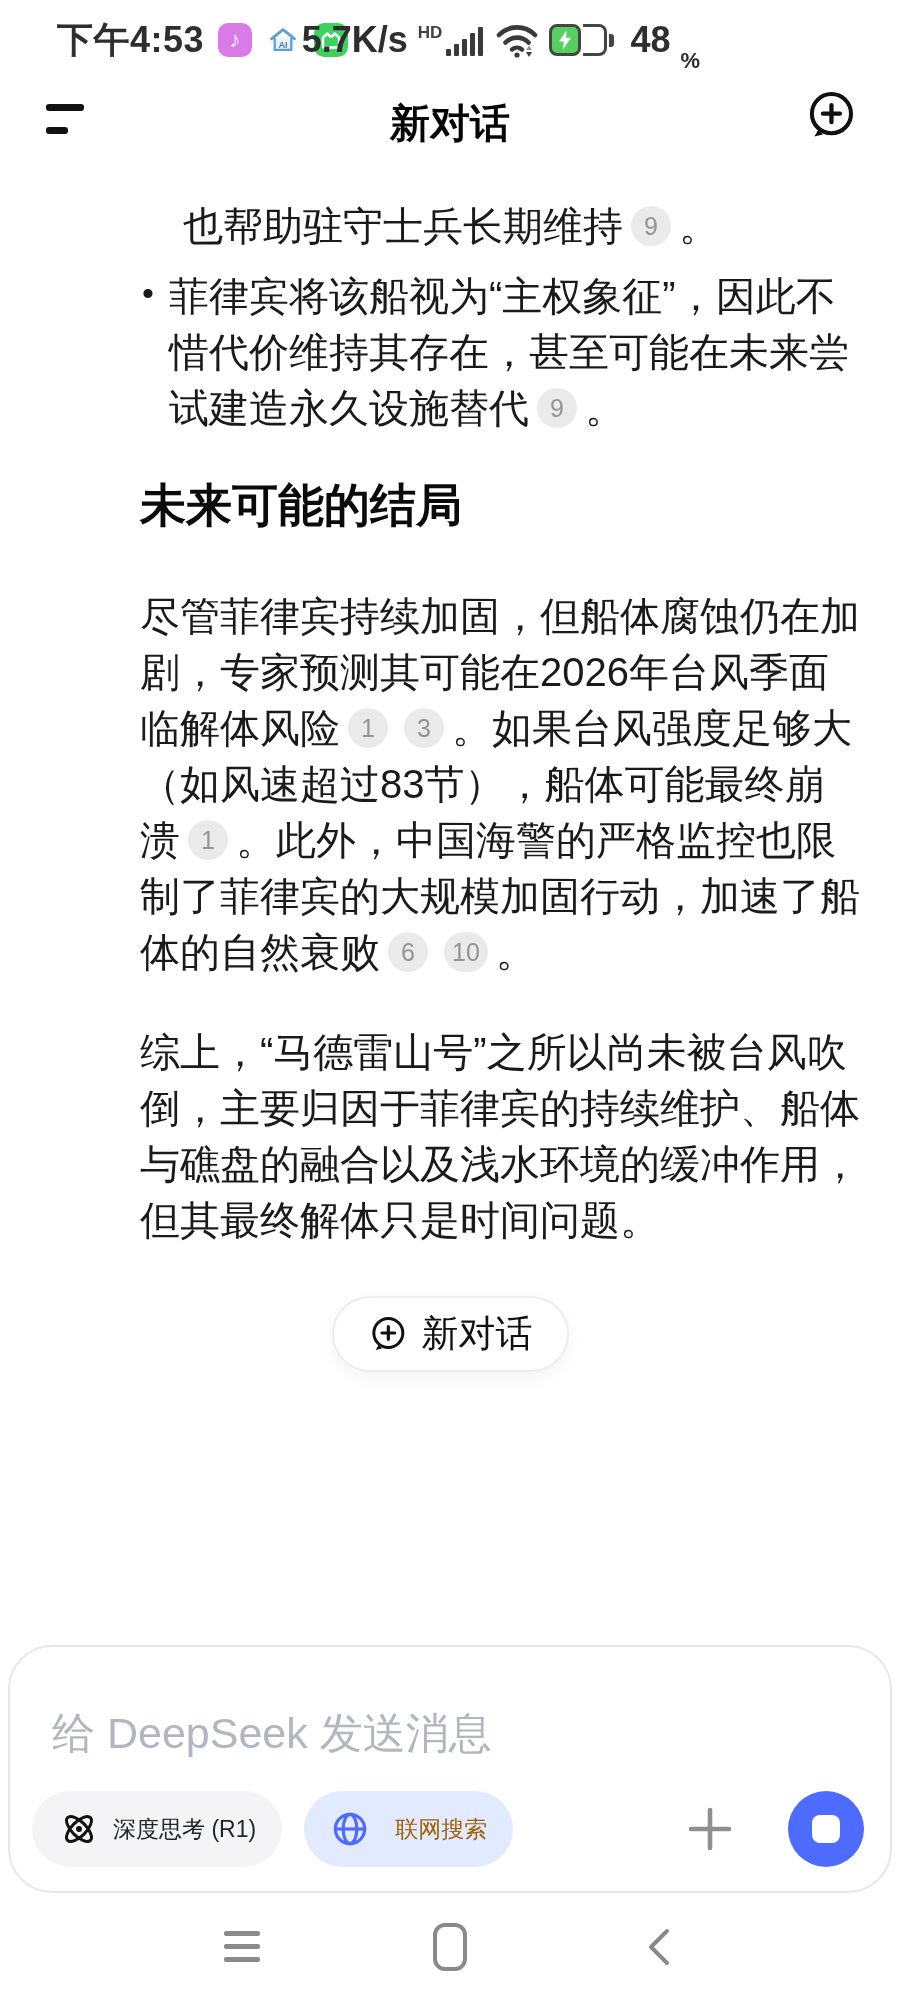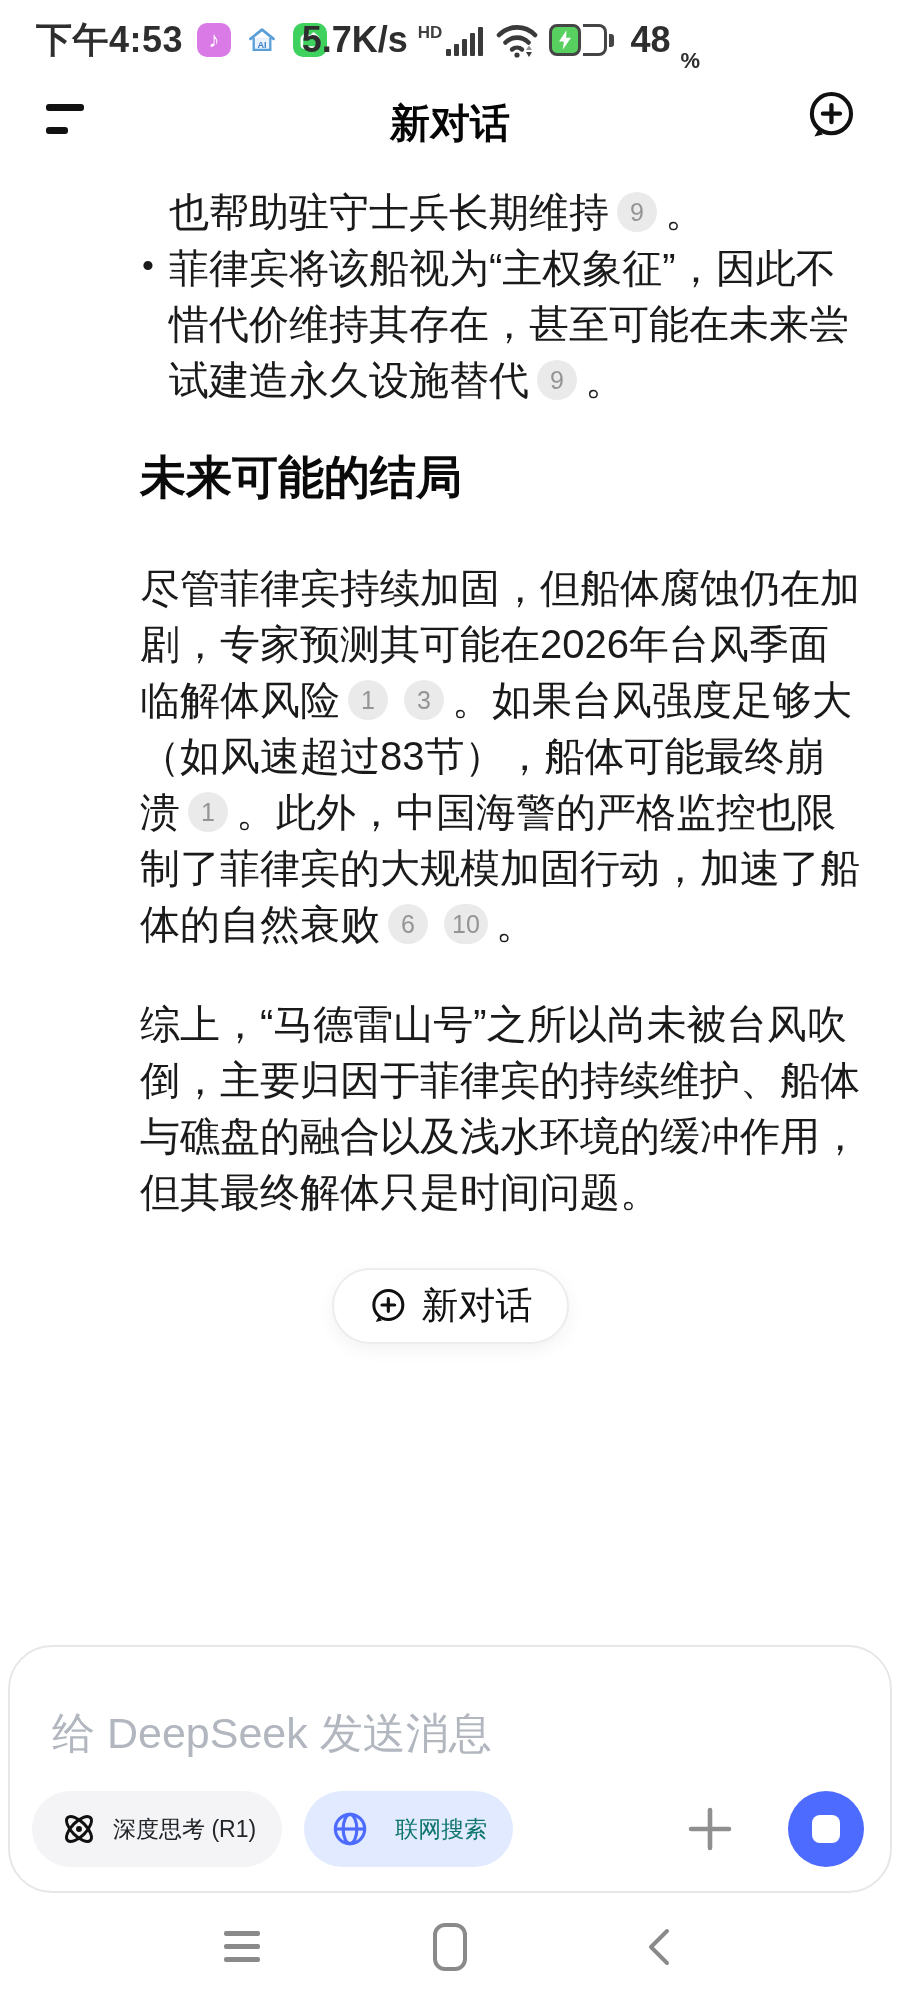--- a/index.html
+++ b/index.html
@@ -1,19 +1,19 @@
 <!DOCTYPE html>
 <html><head>
 <meta charset="utf-8">
 <style>
   html,body{margin:0;padding:0;background:#ffffff;}
   body{width:900px;height:2000px;position:relative;overflow:hidden;
        font-family:"Liberation Sans","DejaVu Sans",sans-serif;color:#111;}
   
-  .status-bar{height:80px;position:relative;display:flex;align-items:center;padding-left:36px;}
+  .status-bar{height:80px;position:relative;display:flex;align-items:center;padding-left:57px;}
   .sb-time{font-size:36px;font-weight:600;color:#2e2e2e;letter-spacing:.5px;}
   .sb-apps{display:flex;align-items:center;gap:16px;margin-left:14px;}
   .app-ic{width:34px;height:34px;border-radius:10px;display:flex;align-items:center;justify-content:center;}
   .tiktok{background:#d97ae6;color:#fff;font-size:22px;font-weight:700;}
   .house{width:30px;height:30px;border-radius:0;background:transparent;}
   .mihome{background:#3ed15e;}
   .sb-right{position:absolute;right:200px;top:0;height:80px;display:flex;align-items:center;gap:10px;}
   .sb-speed{font-size:36px;font-weight:600;color:#2e2e2e;}
   .sig-wrap{display:flex;align-items:flex-end;gap:2px;}
   .hd{font-size:17px;font-weight:800;color:#404040;position:relative;top:-14px;margin-right:1px;}
@@ -29,21 +29,21 @@
   
   .app-header{height:92px;position:relative;}
   .hamburger{position:absolute;left:46px;top:24px;width:44px;height:40px;cursor:pointer;}
   .hamburger .b1{width:38px;height:7px;background:#111;border-radius:3px;}
   .hamburger .b2{width:22px;height:7px;background:#111;border-radius:3px;margin-top:16px;}
   .header-title{position:absolute;left:0;right:0;top:16px;text-align:center;
                 font-size:40px;font-weight:600;color:#050505;}
   .header-new{position:absolute;right:42px;top:8px;width:54px;height:54px;color:#111;}
   
   .msg{padding:12px 40px 0 140px;font-size:40px;line-height:56px;color:#1a1a1a;}
-  .cont-line{margin:0;padding-left:29px;}
+  .cont-line{margin:14px;padding-left:29px;}
   .msg h3{font-size:46px;line-height:58px;font-weight:700;color:#0a0a0a;margin:28px 0 40px;}
   .msg h3.h-second{margin:40px 0 54px;}
   .msg ul{list-style:none;margin:0;padding:0;}
   .msg li{position:relative;padding-left:29px;}
   .msg li + li{margin-top:28px;}
   .msg li::before{content:"•";position:absolute;left:2px;top:-3px;font-size:34px;color:#1a1a1a;}
   .msg p.para{margin:0;}
   .msg p.para + p.para{margin-top:44px;}
   .cite-badge{display:inline-block;min-width:40px;height:40px;line-height:40px;padding:0 8px;
               box-sizing:border-box;border-radius:22px;background:#eaeaea;color:#949494;
@@ -57,21 +57,21 @@
   
   .composer{position:absolute;left:8px;right:8px;top:1645px;height:248px;background:#fff;
             border:2px solid #e7e7ea;border-radius:44px;box-sizing:border-box;}
   .composer-input{position:absolute;left:42px;top:58px;right:42px;font-size:43px;color:#b1b6bf;
                   border:none;outline:none;background:transparent;}
   .composer-controls{position:absolute;left:22px;right:26px;bottom:24px;display:flex;align-items:center;}
   .pill{display:flex;align-items:center;gap:13px;height:76px;padding:0 26px;border-radius:38px;
         font-size:23px;font-weight:500;cursor:pointer;}
   .pill-think{background:#f4f4f6;color:#212429;}
   .pill-think svg{width:42px;height:42px;color:#111;}
-  .pill-search{background:#e1eaff;color:#0f766e;margin-left:22px;gap:25px;}
+  .pill-search{background:#e1eaff;color:#a16207;margin-left:22px;gap:25px;}
   .pill-search svg{width:40px;height:40px;color:#4d6bfe;}
   .ctrl-spacer{flex:1;}
   .plus-btn{width:48px;height:48px;margin-right:54px;color:#8f8f8f;cursor:pointer;}
   .stop-btn{width:76px;height:76px;border-radius:50%;background:#4d6bfe;display:flex;
             align-items:center;justify-content:center;cursor:pointer;}
   .stop-square{width:28px;height:28px;background:#fff;border-radius:8px;}
   
   .sysnav{position:absolute;left:0;right:0;bottom:0;height:107px;display:flex;
           align-items:center;justify-content:center;gap:162px;}
   .nav-ic{width:46px;height:48px;display:flex;flex-direction:column;align-items:center;

